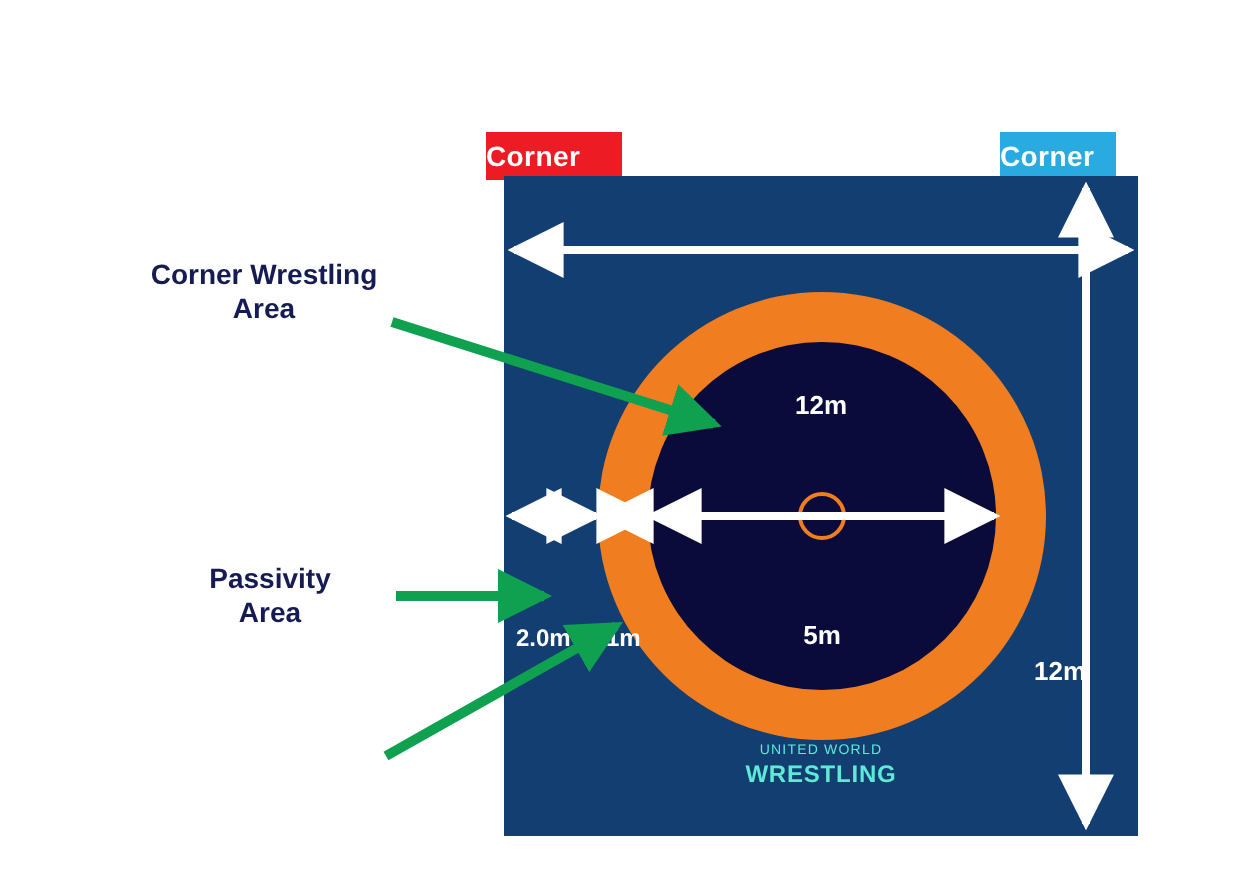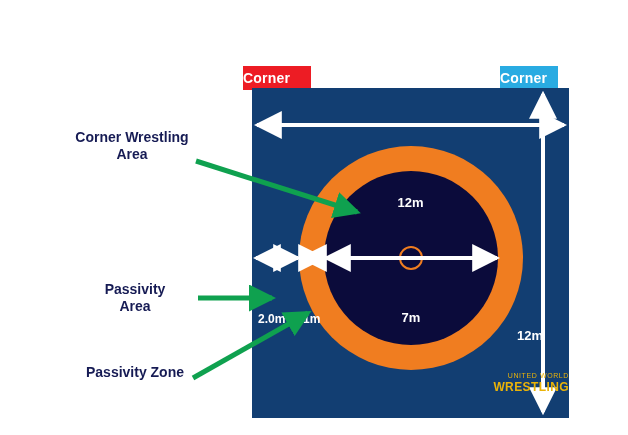--- a/index.html
+++ b/index.html
@@ -85,22 +85,22 @@
     border: 2px solid #F07D20;
     box-sizing: content-box;
   }
 
   
   #branding {
     position: absolute;
     left: 0;
     top: 283px;
     width: 317px;
-    text-align: right;
-    color: #eab308;
+    text-align: center;
+    color: #5eead4;
     pointer-events: none;
   }
   #branding .uww-small {
     font-size: 7px;
     letter-spacing: 0.6px;
     display: block;
     line-height: 9px;
   }
   #branding .uww-big {
     font-size: 12px;
@@ -174,21 +174,21 @@
       <line x1="291" y1="6" x2="291" y2="324" stroke="#ffffff" stroke-width="4" marker-start="url(#wArrowStart)" marker-end="url(#wArrow)"></line>
 
       <line x1="4" y1="170" x2="46" y2="170" stroke="#ffffff" stroke-width="4" marker-start="url(#wArrowStart)" marker-end="url(#wArrow)"></line>
 
       <line x1="50" y1="170" x2="71" y2="170" stroke="#ffffff" stroke-width="4" marker-start="url(#wArrowStart)" marker-end="url(#wArrow)"></line>
 
       <line x1="74" y1="170" x2="245" y2="170" stroke="#ffffff" stroke-width="4" marker-start="url(#wArrowStart)" marker-end="url(#wArrow)"></line>
     </svg>
 
     <div class="dim-label" id="dim-12m-top">12m</div>
-    <div class="dim-label" id="dim-7m">7m</div>
+    <div class="dim-label" id="dim-7m">5m</div>
     <div class="dim-label" id="dim-1p5m">2.0m</div>
     <div class="dim-label" id="dim-1m">1m</div>
     <div class="dim-label" id="dim-12m-right">12m</div>
 
     <div id="branding">
       <span class="uww-small">UNITED WORLD</span>
       <span class="uww-big">WRESTLING</span>
     </div>
   </div>
 
@@ -209,15 +209,14 @@
   <div class="side-label" id="label-central">
     <span>Corner Wrestling</span><br>
     <span>Area</span>
   </div>
 
   <div class="side-label" id="label-protection">
     <span>Passivity</span><br>
     <span>Area</span>
   </div>
 
-  <div class="side-label" id="label-passivity">Passivity Zone</div>
 
 </div>
 
 </body></html>

